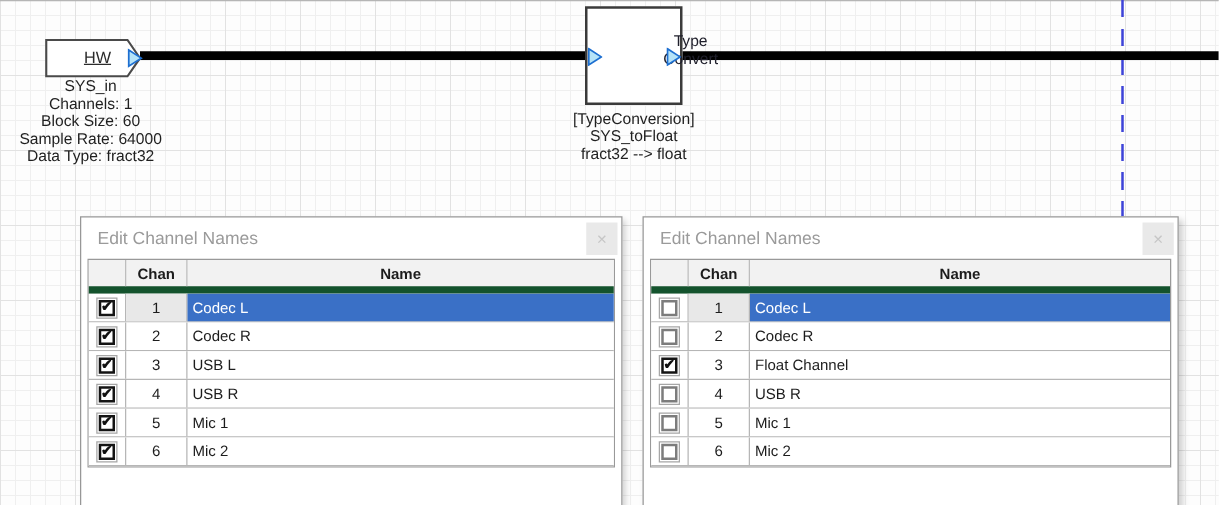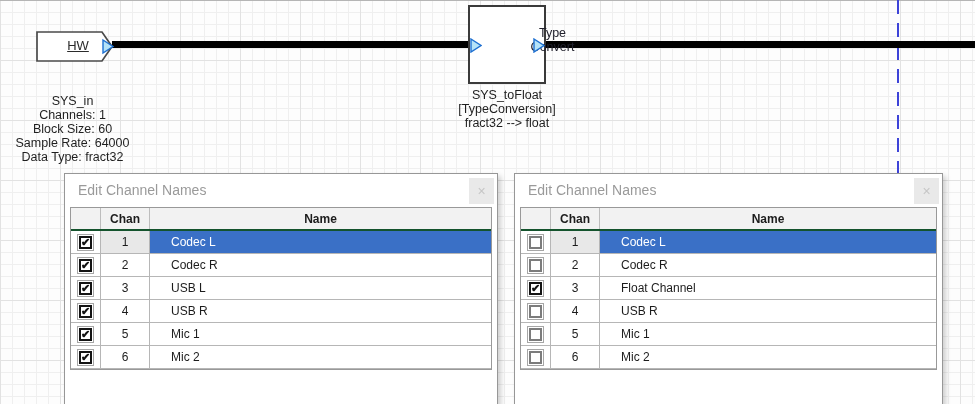--- a/index.html
+++ b/index.html
@@ -25,40 +25,40 @@
   .hw-text{position:absolute; left:50px; top:38px; width:56px; text-align:center;
     font-size:13px; color:#2b2b2b; z-index:5;text-decoration:underline;}
   .tc-box{position:absolute; left:468px; top:5px; width:78px; height:79px; box-sizing:border-box;
     background:#fff; border:2px solid #3a3a3a; z-index:4;}
   .tc-text{position:absolute; left:469px; top:26px; width:77px; text-align:center;
     font-size:12.5px; line-height:14px; color:#20202c; white-space:pre-line; z-index:5;margin-left:45px;}
   .pin{position:absolute; z-index:6;}
   .blk-labels{position:absolute; text-align:center; font-size:12.5px; line-height:14px;
     color:#1f1f1f; z-index:4;}
   .blk-labels span{display:block;}
-  #hw-labels{left:0px; top:62px; width:145px;margin-top:32px;}
+  #hw-labels{left:0px; top:62px; width:145px;}
   #tc-labels{left:427px; top:88px; width:160px;}
   
   .dialog{position:absolute; top:173px; height:252px; box-sizing:border-box; background:#fff;
     border:1px solid #979797; box-shadow:3px 3px 5px rgba(0,0,0,0.18); z-index:10;}
   #dialog-1{left:64px; width:434px;}
   #dialog-2{left:514px; width:429px;}
   .titlebar{position:relative; height:33px;}
   .dlg-title{position:absolute; left:13px; top:8px; font-size:14px; color:#9a9a9a;}
   .close-btn{position:absolute; right:3px; top:4px; width:25px; height:26px; background:#e9e9e9;
     color:#c6c6c6; font-size:14px; display:flex; align-items:center; justify-content:center; cursor:default;}
   .tbl{margin:0 5px; border:1px solid #999; background:#fff;}
-  .thead{display:flex; height:21px; background:#f2f2f2; border-bottom:2px solid #14532d;
+  .thead{display:flex; height:21px; background:#f2f2f2; border-bottom:6px solid #14532d;
     font-size:12px; font-weight:bold; color:#2e2e2e;}
   .thead .cell{box-sizing:border-box;}
   .cell{box-sizing:border-box;}
   .cb{width:30px; display:flex; align-items:center; justify-content:center; border-right:1px solid #bdbdbd;}
   .chan{width:49px; display:flex; align-items:center; justify-content:center;
     border-right:1px solid #bdbdbd; font-size:12px; color:#1c1c1c;}
-  .name{flex:1; display:flex; align-items:center; padding-left:21px; font-size:12px; color:#1c1c1c;}
+  .name{flex:1; display:flex; align-items:center; padding-left:4px; font-size:12px; color:#1c1c1c;}
   .trow{display:flex; height:22px; border-bottom:1px solid #b6b6b6; background:#fff;}
   .trow .cb, .trow .chan{border-right:1px solid #b6b6b6;}
   .chan.sel{background:#e8e8e8;}
   .name.sel{background:#3a70c6; color:#fff;}
   
   .cbx{width:17px; height:17px; box-sizing:border-box; border:1px solid #a6a6a6; background:#fff;
     display:flex; align-items:center; justify-content:center;}
   .cbi{width:13px; height:13px; box-sizing:border-box; border:2px solid #7c7c7c; background:#fff;
     display:flex; align-items:center; justify-content:center;}
   .cbx.checked .cbi{border-color:#141414;}
@@ -90,22 +90,22 @@
   <div class="tc-box"></div>
   <svg class="pin" style="left:470px;top:38px;" width="12" height="15">
     <polygon points="1,1 11,7.5 1,14" fill="#b5e3f8" stroke="#1d6fd1" stroke-width="1.4"></polygon>
   </svg>
   <svg class="pin" style="left:533px;top:38px;" width="12" height="15">
     <polygon points="1,1 11,7.5 1,14" fill="#b5e3f8" stroke="#1d6fd1" stroke-width="1.4"></polygon>
   </svg>
   <div class="tc-text">Type
 Convert</div>
   <div id="tc-labels" class="blk-labels">
+    <span>[TypeConversion]</span>
     <span>SYS_toFloat</span>
-    <span>[TypeConversion]</span>
     <span>fract32 --&gt; float</span>
   </div>
 
   <div id="dialog-1" class="dialog">
     <div class="titlebar">
       <span class="dlg-title">Edit Channel Names</span>
       <span class="close-btn">×</span>
     </div>
     <div class="tbl">
       <div class="thead">

